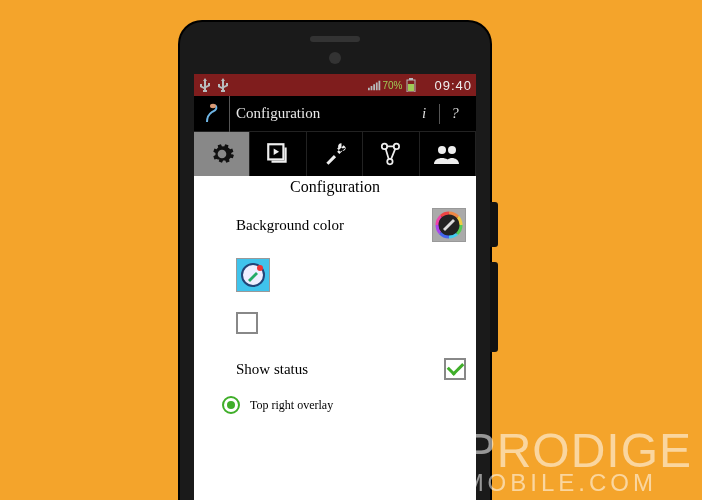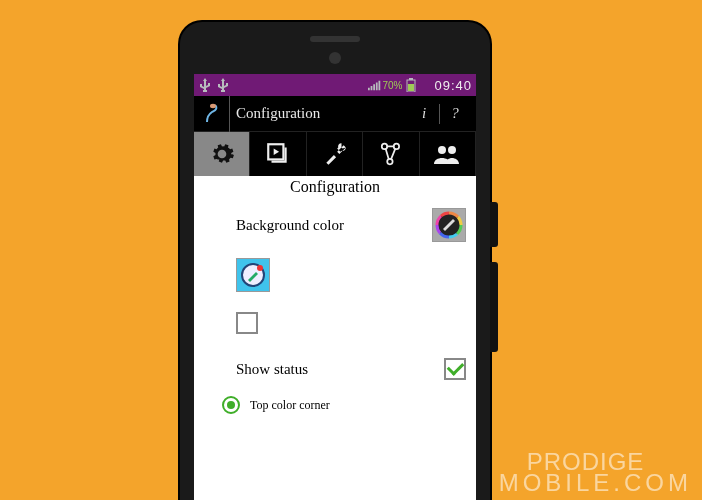--- a/index.html
+++ b/index.html
@@ -63,21 +63,21 @@
     position: absolute;
     top: 52px;
     left: 14px;
     right: 14px;
     bottom: 0;
     background: #fff;
     overflow: hidden;
   }
   .statusbar {
     height: 22px;
-    background: #701a75;
+    background: #7f1d1d;
     color: #bfc5c8;
     display: flex;
     align-items: center;
     padding: 0 4px;
     font-family: Arial, sans-serif;
     font-size: 11px;
   }
   .statusbar .left { display:flex; gap:4px; align-items:center; }
   .statusbar .spacer { flex: 1; }
   .sb-icon { width:14px; height:14px; display:inline-flex; align-items:center; justify-content:center; }
@@ -157,21 +157,21 @@
   .radio.on::after { content:""; width:8px; height:8px; border-radius:50%; background:#3fae29; }
   .watermark {
     position:absolute;
     right:10px; bottom:6px;
     color: rgba(255,255,255,0.55);
     font-family: Impact, Arial Black, sans-serif;
     line-height:0.9;
     text-align:left;
     letter-spacing:1px;
   }
-  .watermark .wm1 { font-size:24px;margin-left:28px; }
+  .watermark .wm1 { font-size:48px; }
   .watermark .wm2 { font-size:24px; letter-spacing:4px; }
 </style>
 </head>
 <body>
 
 <div class="phone">
   <div class="phone-side"></div>
   <div class="phone-side2"></div>
   <div class="speaker"></div>
   <div class="cam"></div>
@@ -293,21 +293,21 @@
         <div class="chk"></div>
       </div>
 
       <div class="row">
         <div class="lbl">Show status</div>
         <div class="chk on"></div>
       </div>
 
       <div class="radio-row">
         <div class="radio on"></div>
-        <div>Top color corner</div>
+        <div>Top right overlay</div>
       </div>
 
 
     </div>
   </div>
 </div>
 
 <div class="watermark">
   <div class="wm1">PRODIGE</div>
   <div class="wm2">MOBILE.COM</div>

